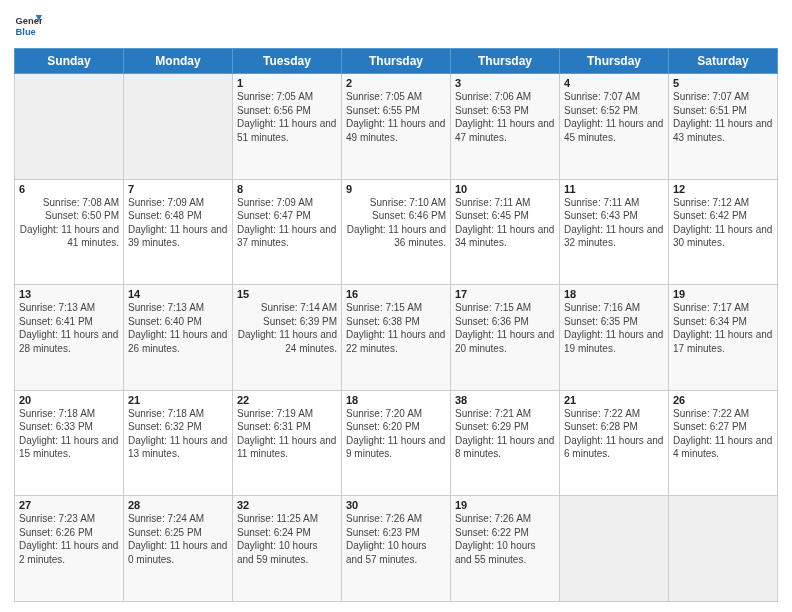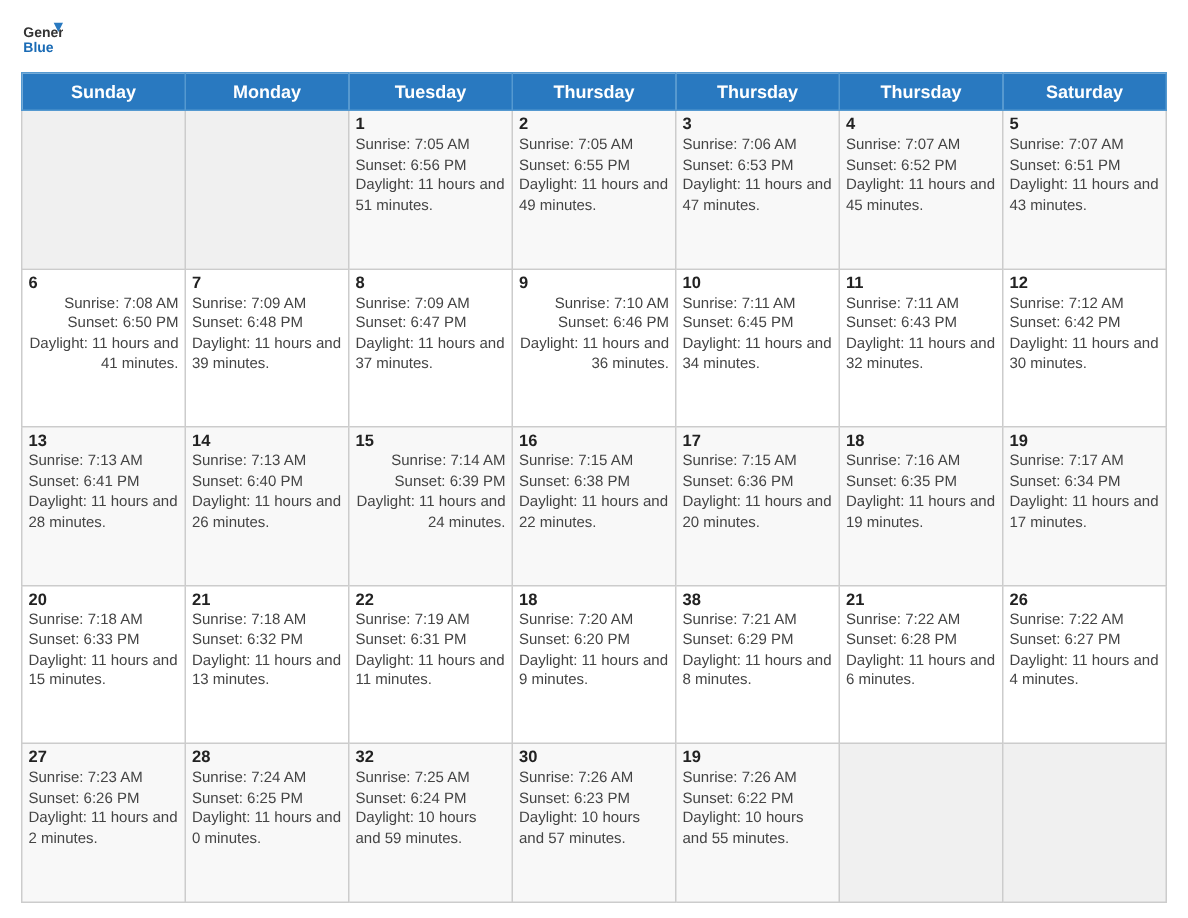--- a/index.html
+++ b/index.html
@@ -298,21 +298,21 @@
 Daylight: 11 hours and 2 minutes.</div>
           </td>
           <td>
             <span class="day-num">28</span>
             <div class="day-info" style="white-space: pre-line;">Sunrise: 7:24 AM
 Sunset: 6:25 PM
 Daylight: 11 hours and 0 minutes.</div>
           </td>
           <td>
             <span class="day-num">32</span>
-            <div class="day-info" style="white-space: pre-line;">Sunrise: 7:25 AM
+            <div class="day-info" style="white-space: pre-line;">Sunrise: 11:25 AM
 Sunset: 6:24 PM
 Daylight: 10 hours and 59 minutes.</div>
           </td>
           <td>
             <span class="day-num">30</span>
             <div class="day-info" style="white-space: pre-line;">Sunrise: 7:26 AM
 Sunset: 6:23 PM
 Daylight: 10 hours and 57 minutes.</div>
           </td>
           <td>

